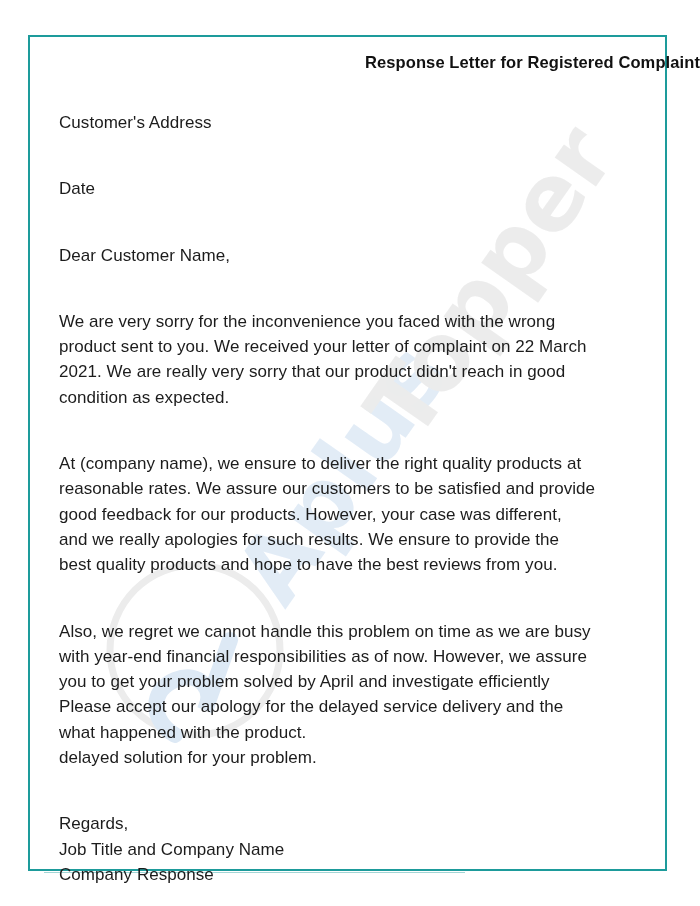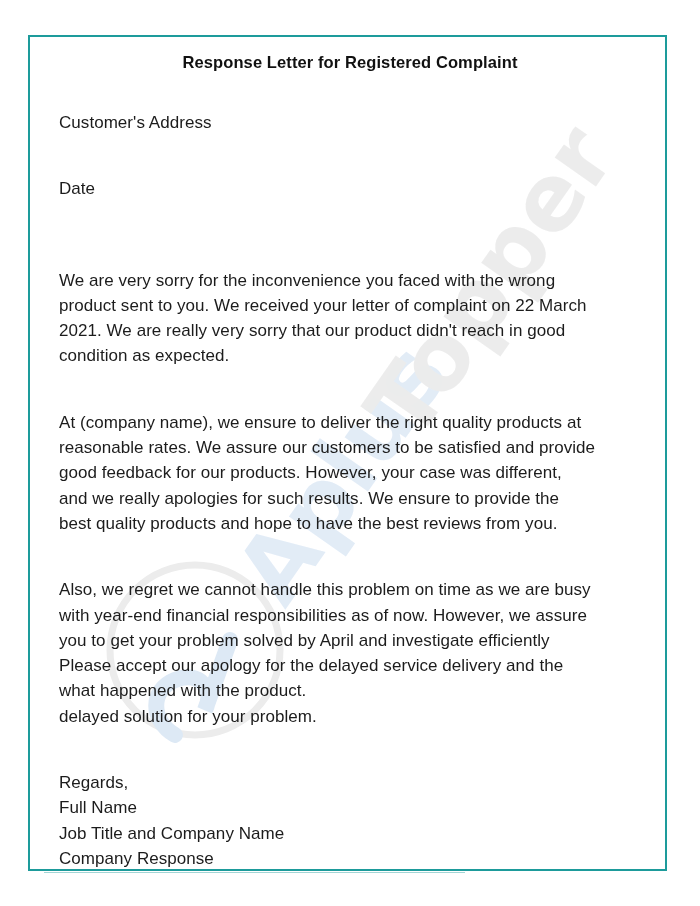--- a/index.html
+++ b/index.html
@@ -40,21 +40,21 @@
       top: 0;
       width: 700px;
       height: 906px;
       pointer-events: none;
     }
     .title {
       position: absolute;
       left: 0;
       top: 53px;
       width: 700px;
-      text-align: center;
+      text-align: right;
       font-weight: bold;
       font-size: 16.5px;
       letter-spacing: 0.1px;
       color: #111;
     }
     .content {
       position: absolute;
       left: 51px;
       top: 102px;
       width: 600px;
@@ -85,20 +85,21 @@
 
 <div class="frame"></div>
 
 <div class="title">Response Letter for Registered Complaint</div>
 
 <div class="content">
   <p>Customer's Address</p>
   <div class="gap"></div>
   <p>Date</p>
   <div class="gap"></div>
+  <p>Dear Customer Name,</p>
   <div class="gap"></div>
 
   <p>
     <span class="line">We are very sorry for the inconvenience you faced with the wrong</span>
     <span class="line">product sent to you. We received your letter of complaint on 22 March</span>
     <span class="line">2021. We are really very sorry that our product didn't reach in good</span>
     <span class="line">condition as expected.</span>
   </p>
   <div class="gap"></div>
 
@@ -116,17 +117,16 @@
     <span class="line">with year-end financial responsibilities as of now. However, we assure</span>
     <span class="line">you to get your problem solved by April and investigate efficiently</span>
     <span class="line">Please accept our apology for the delayed service delivery and the</span>
     <span class="line">what happened with the product.</span>
     <span class="line">delayed solution for your problem.</span>
   </p>
   <div class="gap"></div>
 
   <p>
     <span class="line">Regards,</span>
-    <span class="line">Full Name</span>
     <span class="line">Job Title and Company Name</span>
     <span class="line">Company Response</span>
   </p>
 </div>
 
 </body></html>

